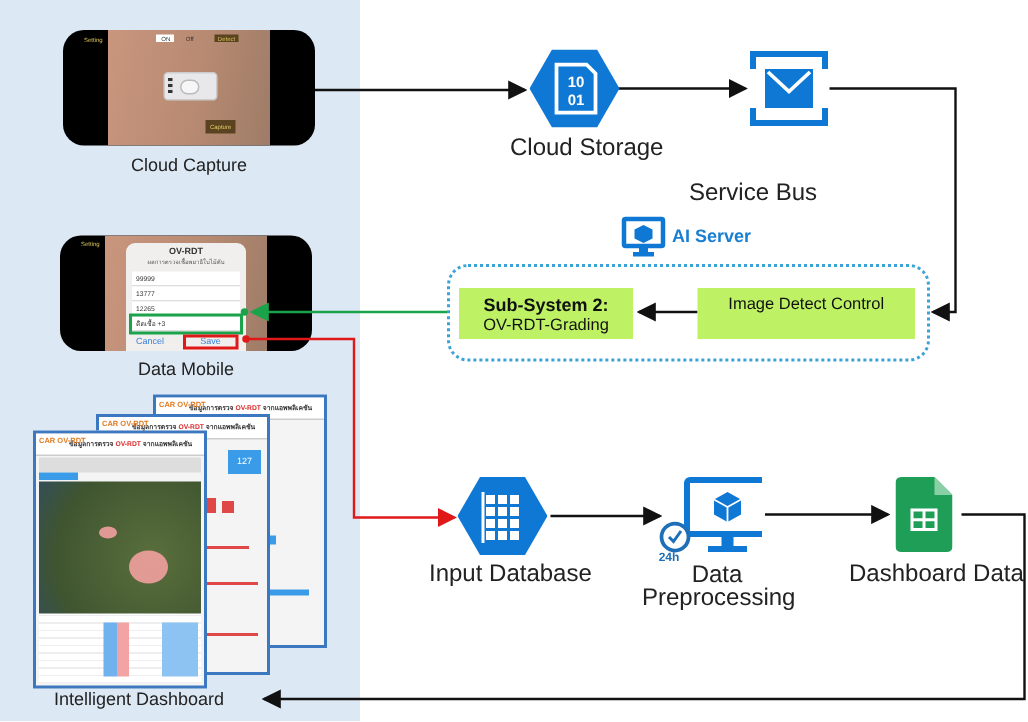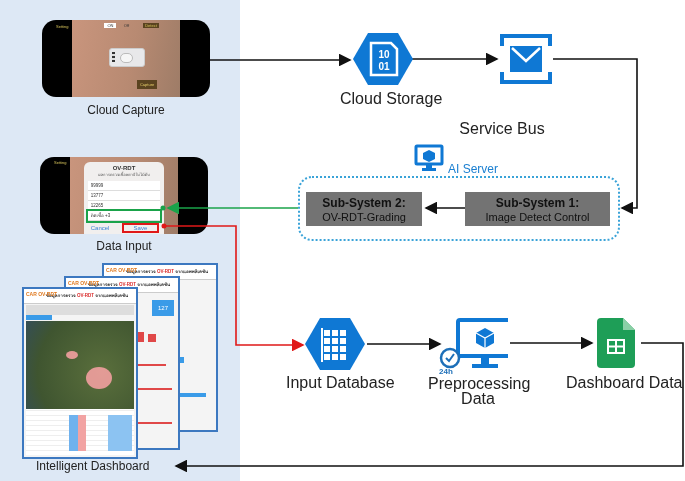--- a/index.html
+++ b/index.html
@@ -21,24 +21,24 @@
   .sheet{position:absolute;background:#f4f4f4;border:2px solid #3c78c0;overflow:hidden;}
   .sheet .hdr{height:14px;background:#fff;border-bottom:1px solid #ccc;font-size:4.5px;font-weight:bold;color:#333;line-height:14px;padding-left:22px;position:relative;}
   .sheet .hdr .logo{position:absolute;left:2px;top:2px;font-size:5px;color:#e07a20;font-weight:bold;line-height:6px;}
   .sheet .hdr .red{color:#d92b2b;}
   .map{position:absolute;left:2px;right:2px;top:32px;height:128px;background:radial-gradient(ellipse at 70% 40%,#5a6f3c,#3f5530 60%,#2e4a6e 100%);}
   .blob{position:absolute;background:#f2a0a0;border-radius:50%;opacity:.9;}
   .tbl{position:absolute;left:2px;right:2px;bottom:2px;height:46px;background:repeating-linear-gradient(0deg,#fff 0 4px,#eee 4px 5px);}
   .bar{position:absolute;background:#e04848;}
   .bbar{position:absolute;background:#3a9be8;}
   .node-label{position:absolute;font-size:16px;color:#222;text-align:center;white-space:nowrap;}
-  .subsys{position:absolute;background:#737373;text-align:center;font-size:11px;color:#111;line-height:14px;padding-top:4px;box-sizing:border-box;}
+  .subsys{position:absolute;background:#bef264;text-align:center;font-size:11px;color:#111;line-height:14px;padding-top:4px;box-sizing:border-box;}
   .subsys b{display:block;font-size:12px;}
   .ai-box{position:absolute;left:298px;top:176px;width:322px;height:65px;border:2px dotted #3aa3d8;border-radius:14px;box-sizing:border-box;}
-  .ai-label{position:absolute;left:448px;top:162px;font-size:12px;font-weight:normal;color:#1a7fd1;}
+  .ai-label{position:absolute;left:448px;top:150px;font-size:12px;font-weight:bold;color:#1a7fd1;}
   svg.lines{position:absolute;left:0;top:0;}
 </style>
 </head>
 <body>
 
 <div class="left-panel"></div>
 
 <div class="phone" style="left:42px;top:20px;width:168px;height:77px;">
   <div class="screen">
     <div class="strip">
@@ -63,21 +63,21 @@
     <div class="drow" style="margin-top:3px;">99999</div>
     <div class="drow">13777</div>
     <div class="drow">12265</div>
     <div class="drow" style="outline:2px solid #1aa34a;">ติดเชื้อ +3</div>
     <div class="dbtns">
       <span>Cancel</span>
       <span style="outline:2px solid #e01818;padding:0 10px;">Save</span>
     </div>
   </div>
 </div>
-<div class="lbl" style="left:40px;top:239px;width:168px;">Data Input</div>
+<div class="lbl" style="left:40px;top:239px;width:168px;">Data Mobile</div>
 
 <div class="sheet" style="left:102px;top:263px;width:112px;height:165px;">
   <div class="hdr"><span class="logo">CAR OV-RDT</span><span>ข้อมูลการตรวจ </span><span class="red">OV-RDT</span><span> จากแอพพลิเคชัน Mobile App</span></div>
   <div class="blob" style="left:30px;top:28px;width:34px;height:28px;background:#e86a6a;"></div>
   <div class="bbar" style="left:40px;top:82px;width:6px;height:14px;"></div>
   <div class="bar" style="left:48px;top:88px;width:6px;height:8px;"></div>
   <div class="bbar" style="left:74px;top:92px;width:6px;height:6px;"></div>
   <div class="bbar" style="left:40px;top:112px;width:10px;height:14px;"></div>
   <div class="bbar" style="left:62px;top:112px;width:10px;height:14px;"></div>
   <div class="bar" style="left:52px;top:120px;width:8px;height:6px;"></div>
@@ -155,21 +155,20 @@
   <rect x="8" y="24" width="14" height="3" fill="#0f78d4"></rect>
 </svg>
 <div class="ai-label">AI Server</div>
 <div class="ai-box"></div>
 
 <div class="subsys" style="left:306px;top:192px;width:116px;height:34px;">
   <b>Sub-System 2:</b>
   <span>OV-RDT-Grading</span>
 </div>
 <div class="subsys" style="left:465px;top:192px;width:145px;height:34px;">
-  <b>Sub-System 1:</b>
   <span>Image Detect Control</span>
 </div>
 
 <svg style="position:absolute;left:305px;top:318px;" width="60" height="52">
   <polygon points="15,0 45,0 60,26 45,52 15,52 0,26" fill="#0f78d4"></polygon>
   <g fill="#fff">
     <rect x="19" y="12" width="6" height="6"></rect>
       <rect x="27" y="12" width="6" height="6"></rect>
       <rect x="35" y="12" width="6" height="6"></rect>
     <rect x="19" y="20" width="6" height="6"></rect>
@@ -190,22 +189,22 @@
   <rect x="22" y="2" width="54" height="36" rx="2" fill="none" stroke="#0f78d4" stroke-width="4"></rect>
   <path d="M49,10 L58,15 L58,25 L49,30 L40,25 L40,15 Z" fill="#0f78d4"></path>
   <path d="M40,15 L49,20 L58,15 M49,20 L49,30" stroke="#fff" stroke-width="1.2" fill="none"></path>
   <rect x="45" y="38" width="8" height="8" fill="#0f78d4"></rect>
   <rect x="36" y="46" width="26" height="4" fill="#0f78d4"></rect>
   <circle cx="14" cy="40" r="9" fill="#fff" stroke="#1d6fb8" stroke-width="2.5"></circle>
   <path d="M10,40 L13,43 L18,36" stroke="#1d6fb8" stroke-width="2" fill="none"></path>
   <text x="10" y="56" text-anchor="middle" font-size="8" font-weight="bold" fill="#1d6fb8" font-family="Liberation Sans, sans-serif">24h</text>
 </svg>
 <div class="node-label" style="left:428px;top:376px;width:100px;line-height:15px;">
+  <div>Data</div>
   <div>Preprocessing</div>
-  <div>Data</div>
 </div>
 
 <svg style="position:absolute;left:597px;top:318px;" width="38" height="50">
   <path d="M4,0 L26,0 L38,12 L38,46 Q38,50 34,50 L4,50 Q0,50 0,46 L0,4 Q0,0 4,0 Z" fill="#1e9e57"></path>
   <path d="M26,0 L26,12 L38,12 Z" fill="#8ad0a6"></path>
   <rect x="11" y="22" width="16" height="13" fill="none" stroke="#fff" stroke-width="2"></rect>
   <path d="M19,22 L19,35 M11,28.5 L27,28.5" stroke="#fff" stroke-width="2"></path>
 </svg>
 <div class="node-label" style="left:566px;top:374px;width:100px;">Dashboard Data</div>
 

